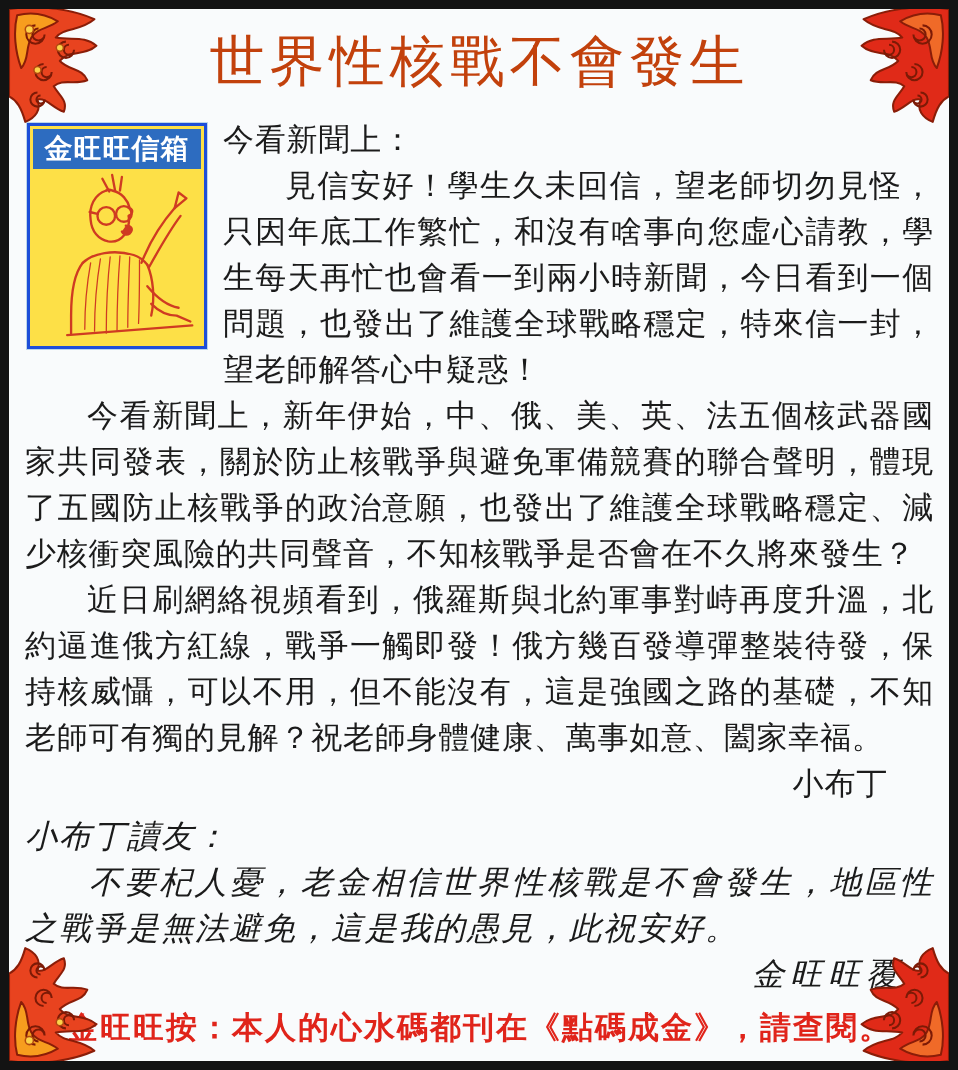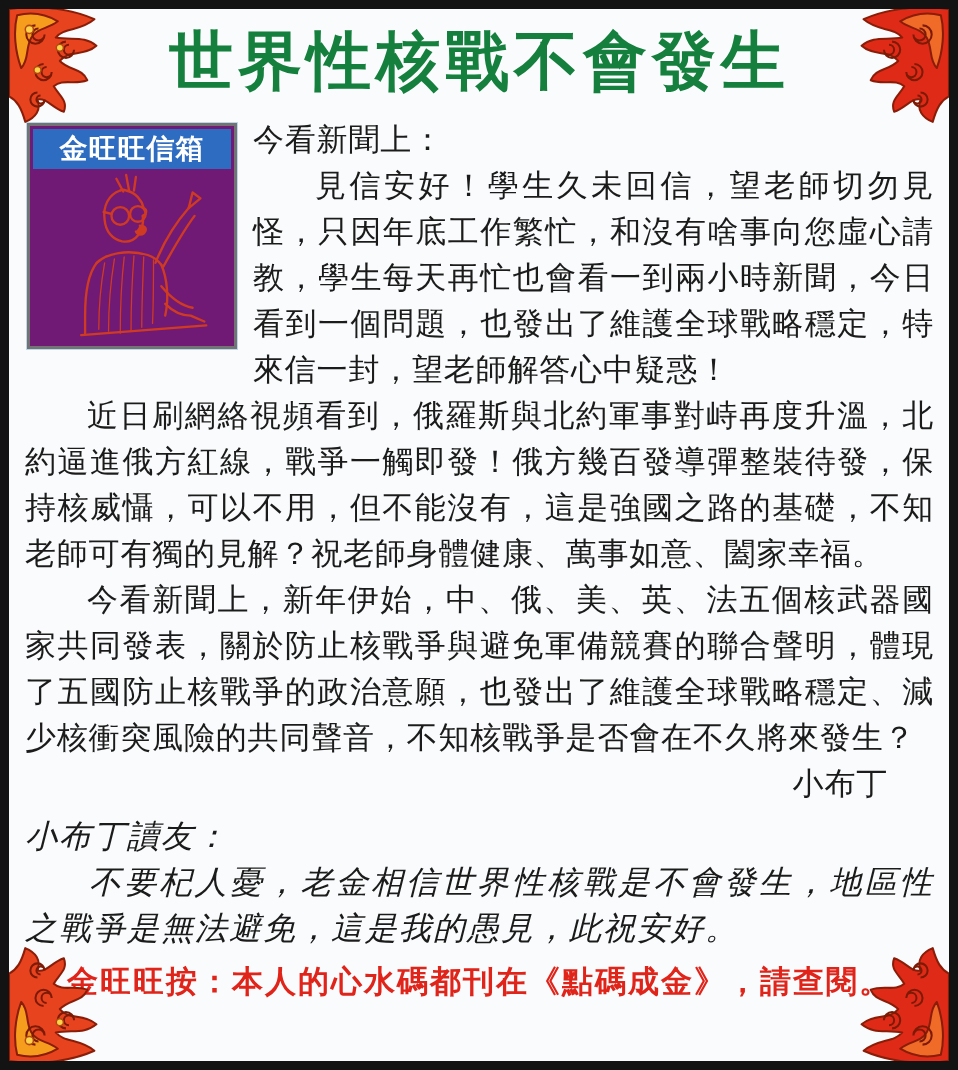--- a/index.html
+++ b/index.html
@@ -10,42 +10,42 @@
     border:9px solid #131313;
     background:#f9fbfc;
     overflow:hidden;
     font-family:"Liberation Serif","DejaVu Serif",serif;
     color:#1b1b1b;
   }
   .inner{padding:4px 15px 0 16px;}
   .headline{
     margin:2px 0 8px;
     text-align:center;
-    font-size:64px;
+    font-size:55px;
     line-height:94px;
-    font-weight:bold;
-    color:#15803d;
+    font-weight:normal;
+    color:#c2410c;
     letter-spacing:5px;
     white-space:nowrap;
   }
   .letter{
     font-size:31px;
     line-height:46px;
     letter-spacing:0.8px;
     text-align:justify;
   }
   .letter p{margin:0;}
   .indent{text-indent:2em;}
   .logo-box{
     float:left;
-    width:210px;height:226px;
+    width:180px;height:226px;
     margin:6px 16px 4px 2px;
-    border:3px solid #737373;
+    border:3px solid #1d4ed8;
     box-sizing:border-box;
-    background:#701a75;
+    background:#fde047;
     box-shadow:0 0 0 1px #bcd6ea;
   }
   .logo-banner{
     height:40px;
     margin:3px 3px 0 3px;
     background:#2d6cc0;
     color:#ffffff;
     font-family:"Liberation Sans","DejaVu Sans",sans-serif;
     font-weight:bold;
     font-size:28px;
@@ -184,26 +184,27 @@
             </g>
             <path d="M118,120 C128,132 138,140 150,142"></path>
             <path d="M122,138 C130,146 140,150 148,150 L162,156"></path>
             <path d="M36,170 L164,160"></path>
           </g>
         </svg>
       </div>
 
       <p class="salutation">今看新聞上：</p>
       <p class="indent">見信安好！學生久未回信，望老師切勿見怪，只因年底工作繁忙，和沒有啥事向您虛心請教，學生每天再忙也會看一到兩小時新聞，今日看到一個問題，也發出了維護全球戰略穩定，特來信一封，望老師解答心中疑惑！</p>
+      <p class="indent">今看新聞上，新年伊始，中、俄、美、英、法五個核武器國家共同發表，關於防止核戰爭與避免軍備競賽的聯合聲明，體現了五國防止核戰爭的政治意願，也發出了維護全球戰略穩定、減少核衝突風險的共同聲音，不知核戰爭是否會在不久將來發生？</p>
       <p class="indent">近日刷網絡視頻看到，俄羅斯與北約軍事對峙再度升溫，北約逼進俄方紅線，戰爭一觸即發！俄方幾百發導彈整裝待發，保持核威懾，可以不用，但不能沒有，這是強國之路的基礎，不知老師可有獨的見解？祝老師身體健康、萬事如意、闔家幸福。</p>
-      <p class="indent">今看新聞上，新年伊始，中、俄、美、英、法五個核武器國家共同發表，關於防止核戰爭與避免軍備競賽的聯合聲明，體現了五國防止核戰爭的政治意願，也發出了維護全球戰略穩定、減少核衝突風險的共同聲音，不知核戰爭是否會在不久將來發生？</p>
       <p class="sig">小布丁</p>
     </div>
 
     <div class="reply">
       <p>小布丁讀友：</p>
       <p class="indent">不要杞人憂，老金相信世界性核戰是不會發生，地區性之戰爭是無法避免，這是我的愚見，此祝安好。</p>
+      <p class="sig">金旺旺覆</p>
     </div>
 
     <div class="footer-note">金旺旺按：本人的心水碼都刊在《點碼成金》，請查閱。</div>
 
   </div>
 </div>
 
 </body></html>

